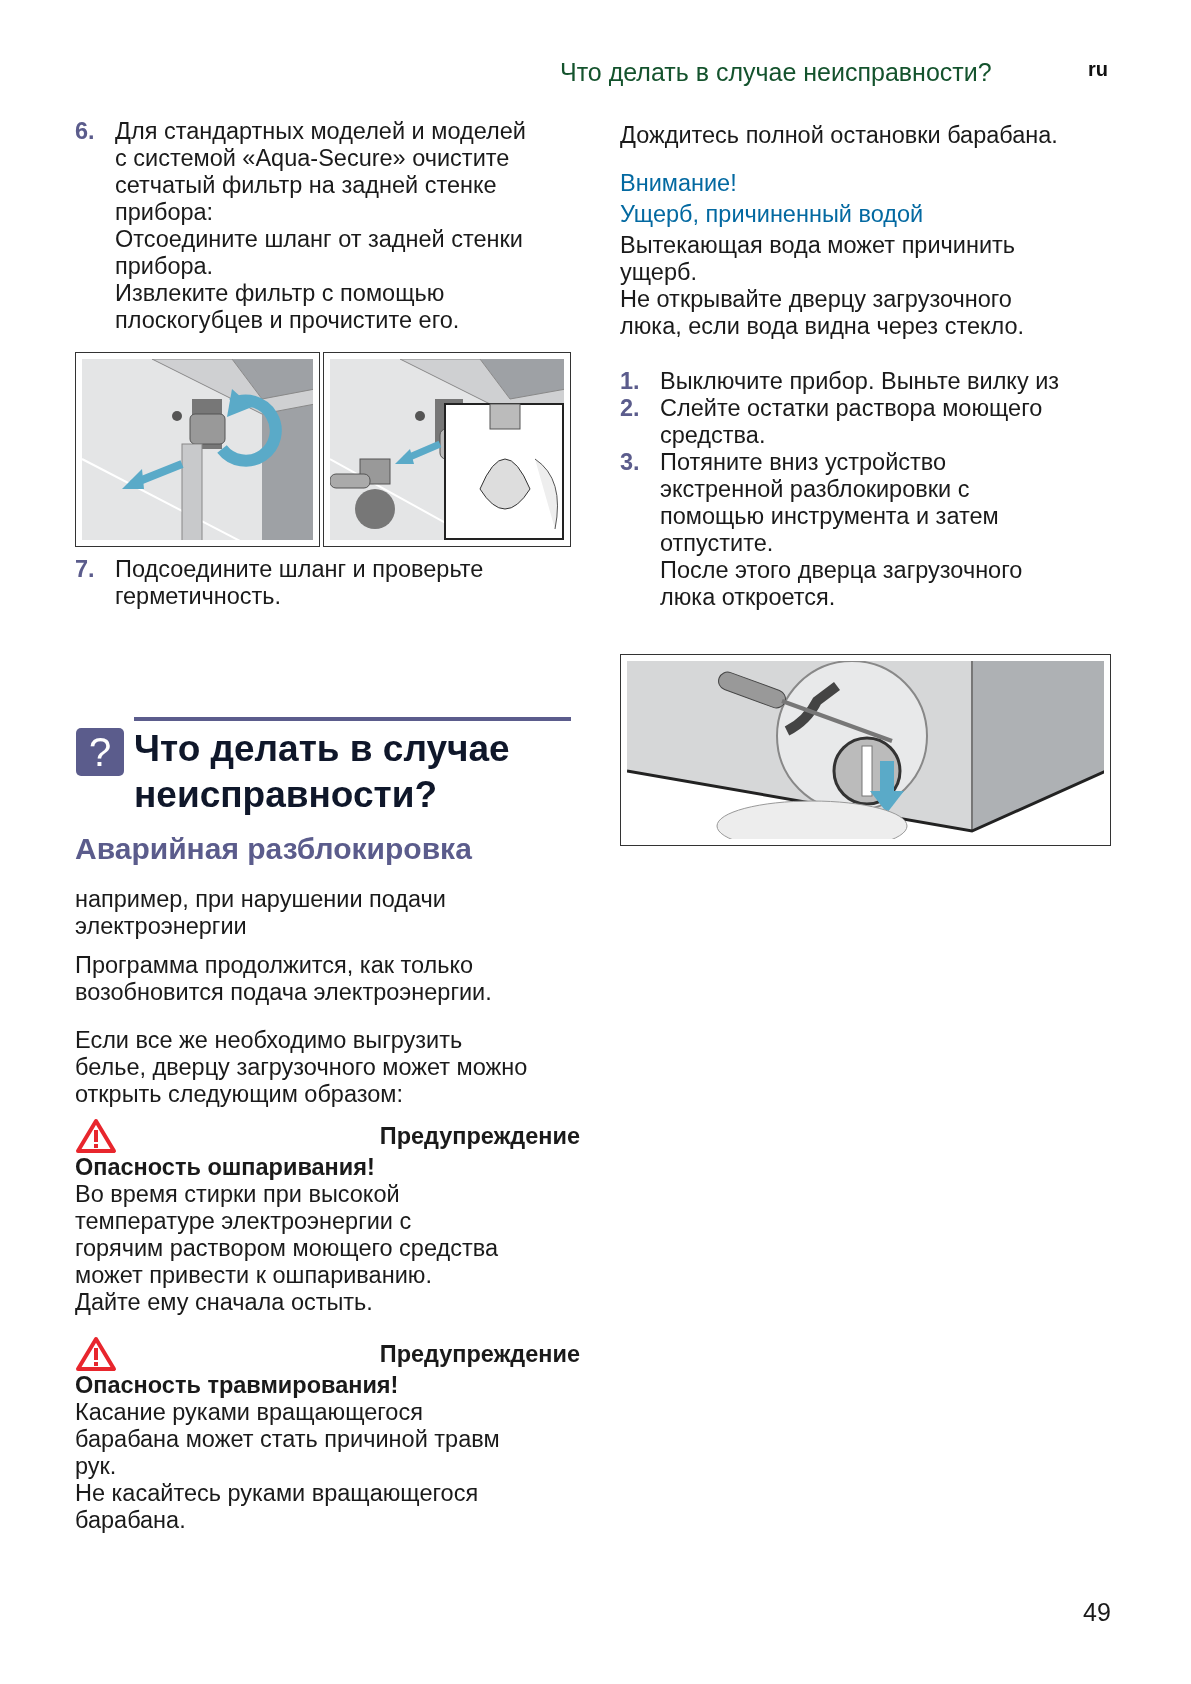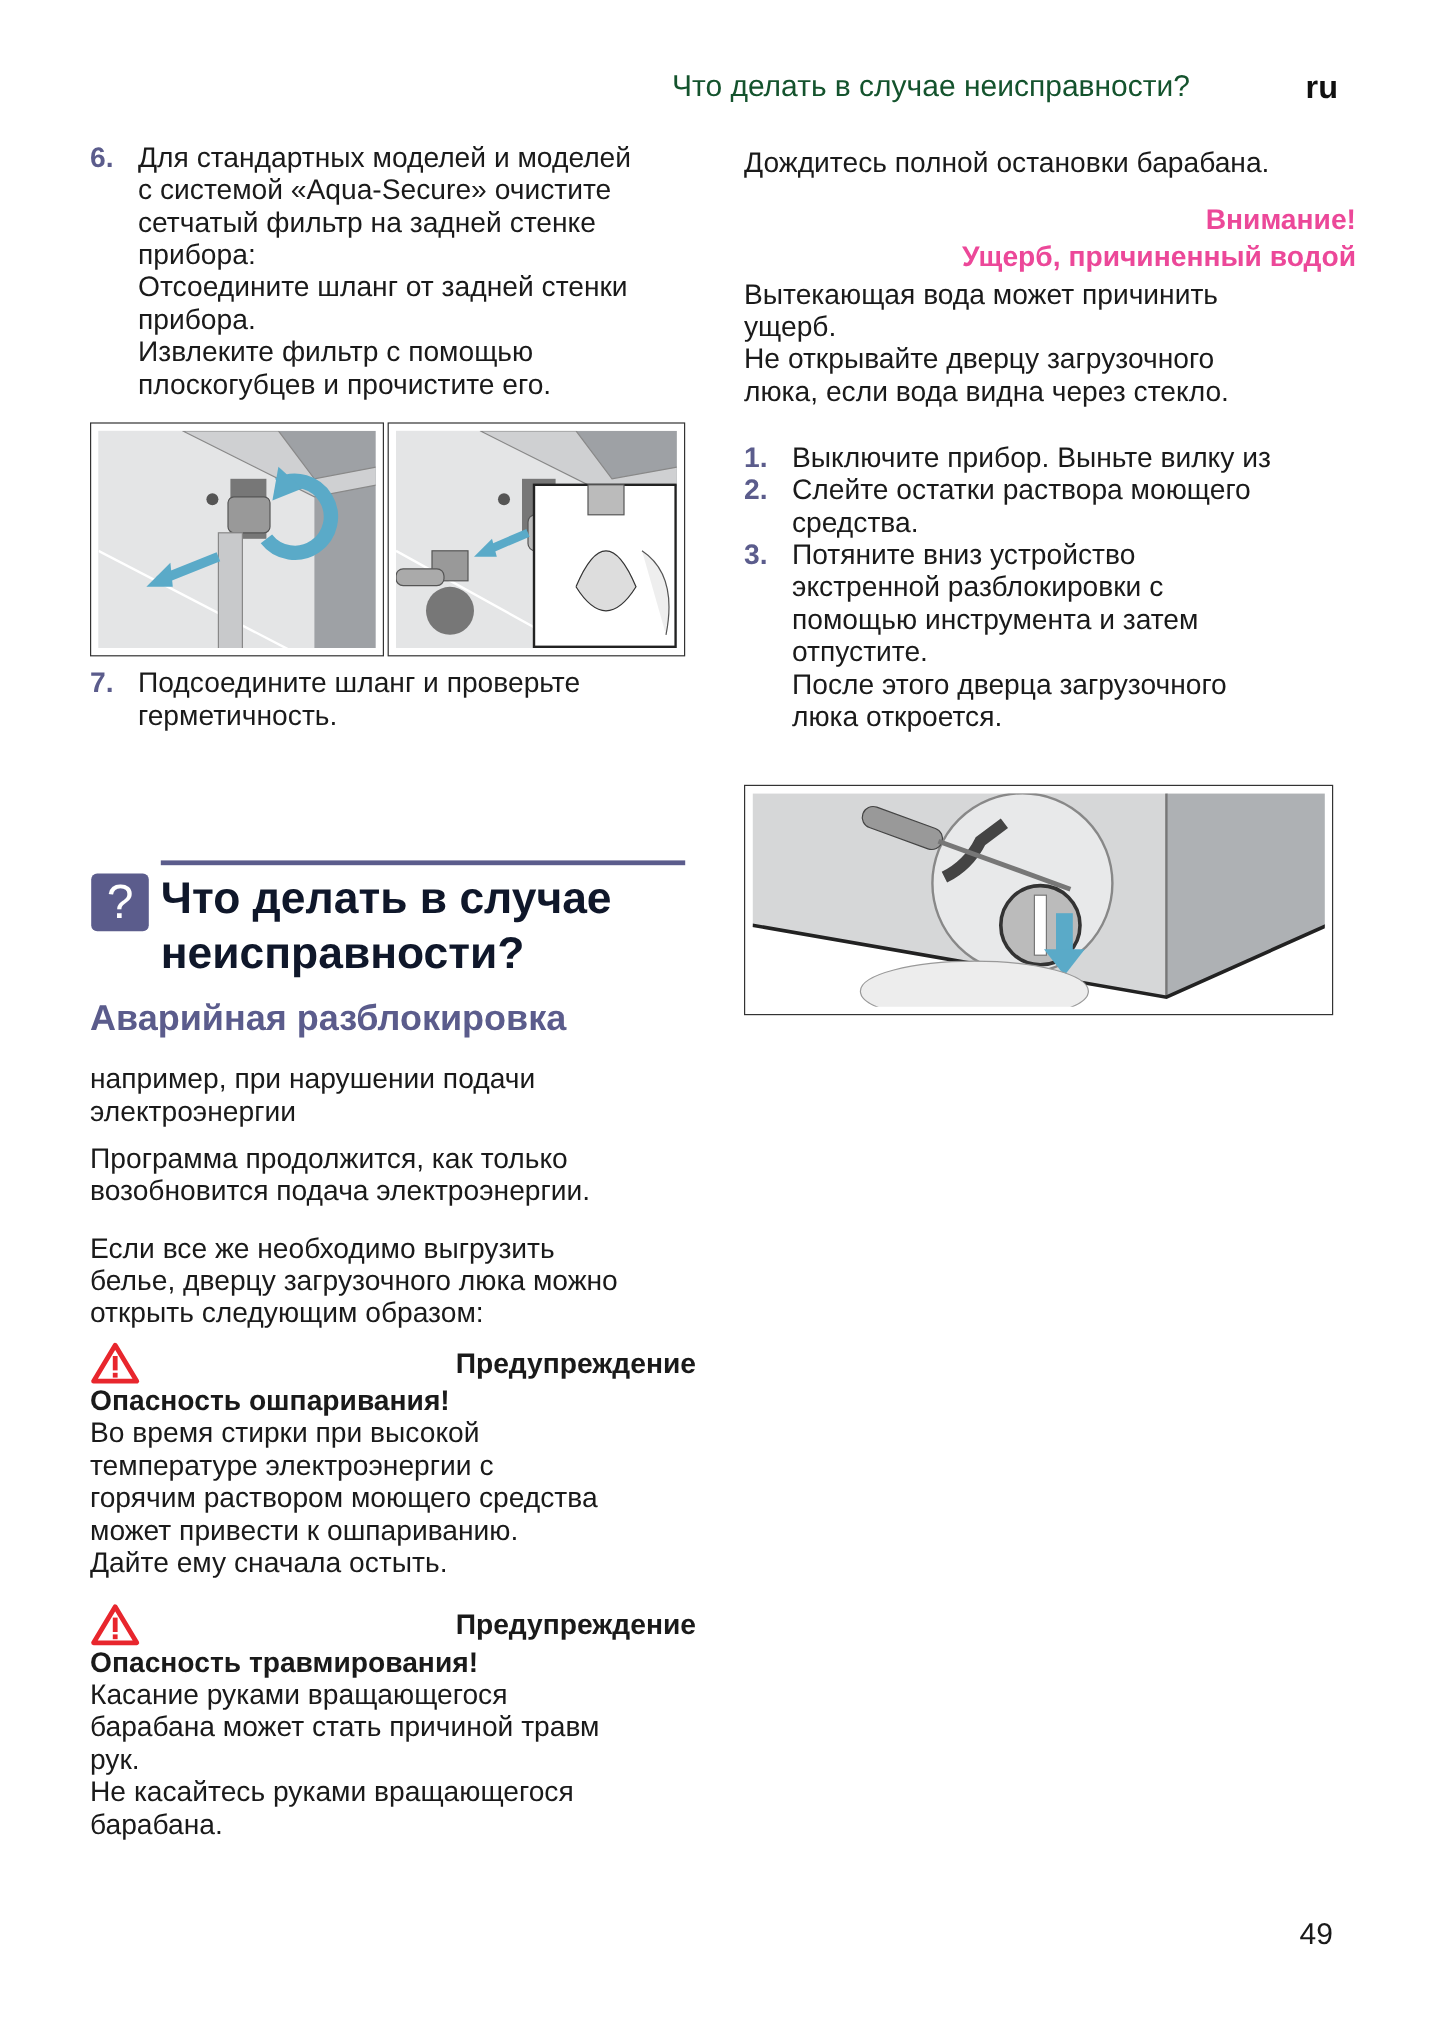--- a/index.html
+++ b/index.html
@@ -2,37 +2,37 @@
 <html><head>
   <meta charset="utf-8">
   <style>
     html, body { margin: 0; padding: 0; }
     body {
       width: 1191px; height: 1684px; background: #ffffff; position: relative;
       font-family: "Liberation Sans", sans-serif; color: #1a1a1a; overflow: hidden;
     }
     .abs { position: absolute; }
     .header-title { left: 560px; top: 58px; font-size: 25px; color: #14532d; }
-    .header-lang { left: 1088px; top: 58px; font-size: 27px; font-weight: bold; color: #111; }
+    .header-lang { left: 1088px; top: 58px; font-size: 20px; font-weight: bold; color: #111; }
     .txt { font-size: 23.5px; line-height: 27px; color: #1a1a1a; }
     .step { display: flex; }
     .step-num { width: 40px; flex: none; font-weight: bold; color: #5b5c8c; }
     .step-body { flex: 1; }
     .col-left { left: 75px; width: 505px; }
     .col-right { left: 620px; width: 510px; }
     .figure { border: 1.5px solid #333; background: #fff; box-sizing: border-box; }
     .fig-inner { position: absolute; left: 6px; top: 6px; right: 6px; bottom: 6px; background: #e3e4e5; overflow: hidden; }
     .section-rule { left: 134px; top: 717px; width: 437px; height: 4px; background: #5b5c8c; }
     .qicon { left: 76px; top: 728px; width: 48px; height: 48px; background: #5b5c8c; border-radius: 5px; color: #fff; font-size: 40px; text-align: center; line-height: 48px; font-weight: normal; }
     .h1 { left: 134px; top: 726px; font-size: 37px; line-height: 46px; font-weight: bold; color: #0f172a; width: 460px; }
     .h2 { left: 75px; top: 832px; font-size: 30px; font-weight: bold; color: #5b5c8c; }
     .warn-head { display: flex; align-items: center; font-weight: bold; font-size: 23.5px; justify-content: space-between; }
     .warn-head svg { margin-right: 4px; }
     .bold { font-weight: bold; }
-    .accent { color: #ec4899; font-weight: bold; text-align: right; }
+    .accent { color: #0369a1; font-weight: normal; }
     .page-num { left: 1083px; top: 1598px; font-size: 25px; color: #1a1a1a; }
     p { margin: 0; }
   </style>
 </head>
 <body>
 
 <div class="abs header-title">Что делать в случае неисправности?</div>
 <div class="abs header-lang">ru</div>
 
 <div class="abs col-left txt step" style="top:118px;">
@@ -109,21 +109,21 @@
 <div class="abs col-left txt" style="top:886px;">
   <p>например, при нарушении подачи</p>
   <p>электроэнергии</p>
 </div>
 <div class="abs col-left txt" style="top:952px;">
   <p>Программа продолжится, как только</p>
   <p>возобновится подача электроэнергии.</p>
 </div>
 <div class="abs col-left txt" style="top:1027px;">
   <p>Если все же необходимо выгрузить</p>
-  <p>белье, дверцу загрузочного люка можно</p>
+  <p>белье, дверцу загрузочного может можно</p>
   <p>открыть следующим образом:</p>
 </div>
 
 <div class="abs col-left txt" style="top:1118px;">
   <div class="warn-head">
     <svg width="42" height="36" viewBox="0 0 42 36">
       <polygon points="21,3 39,33 3,33" fill="none" stroke="#e8262d" stroke-width="4" stroke-linejoin="round"></polygon>
       <rect x="19" y="12" width="4" height="12" fill="#e8262d"></rect>
       <rect x="19" y="26" width="4" height="4" fill="#e8262d"></rect>
     </svg>

